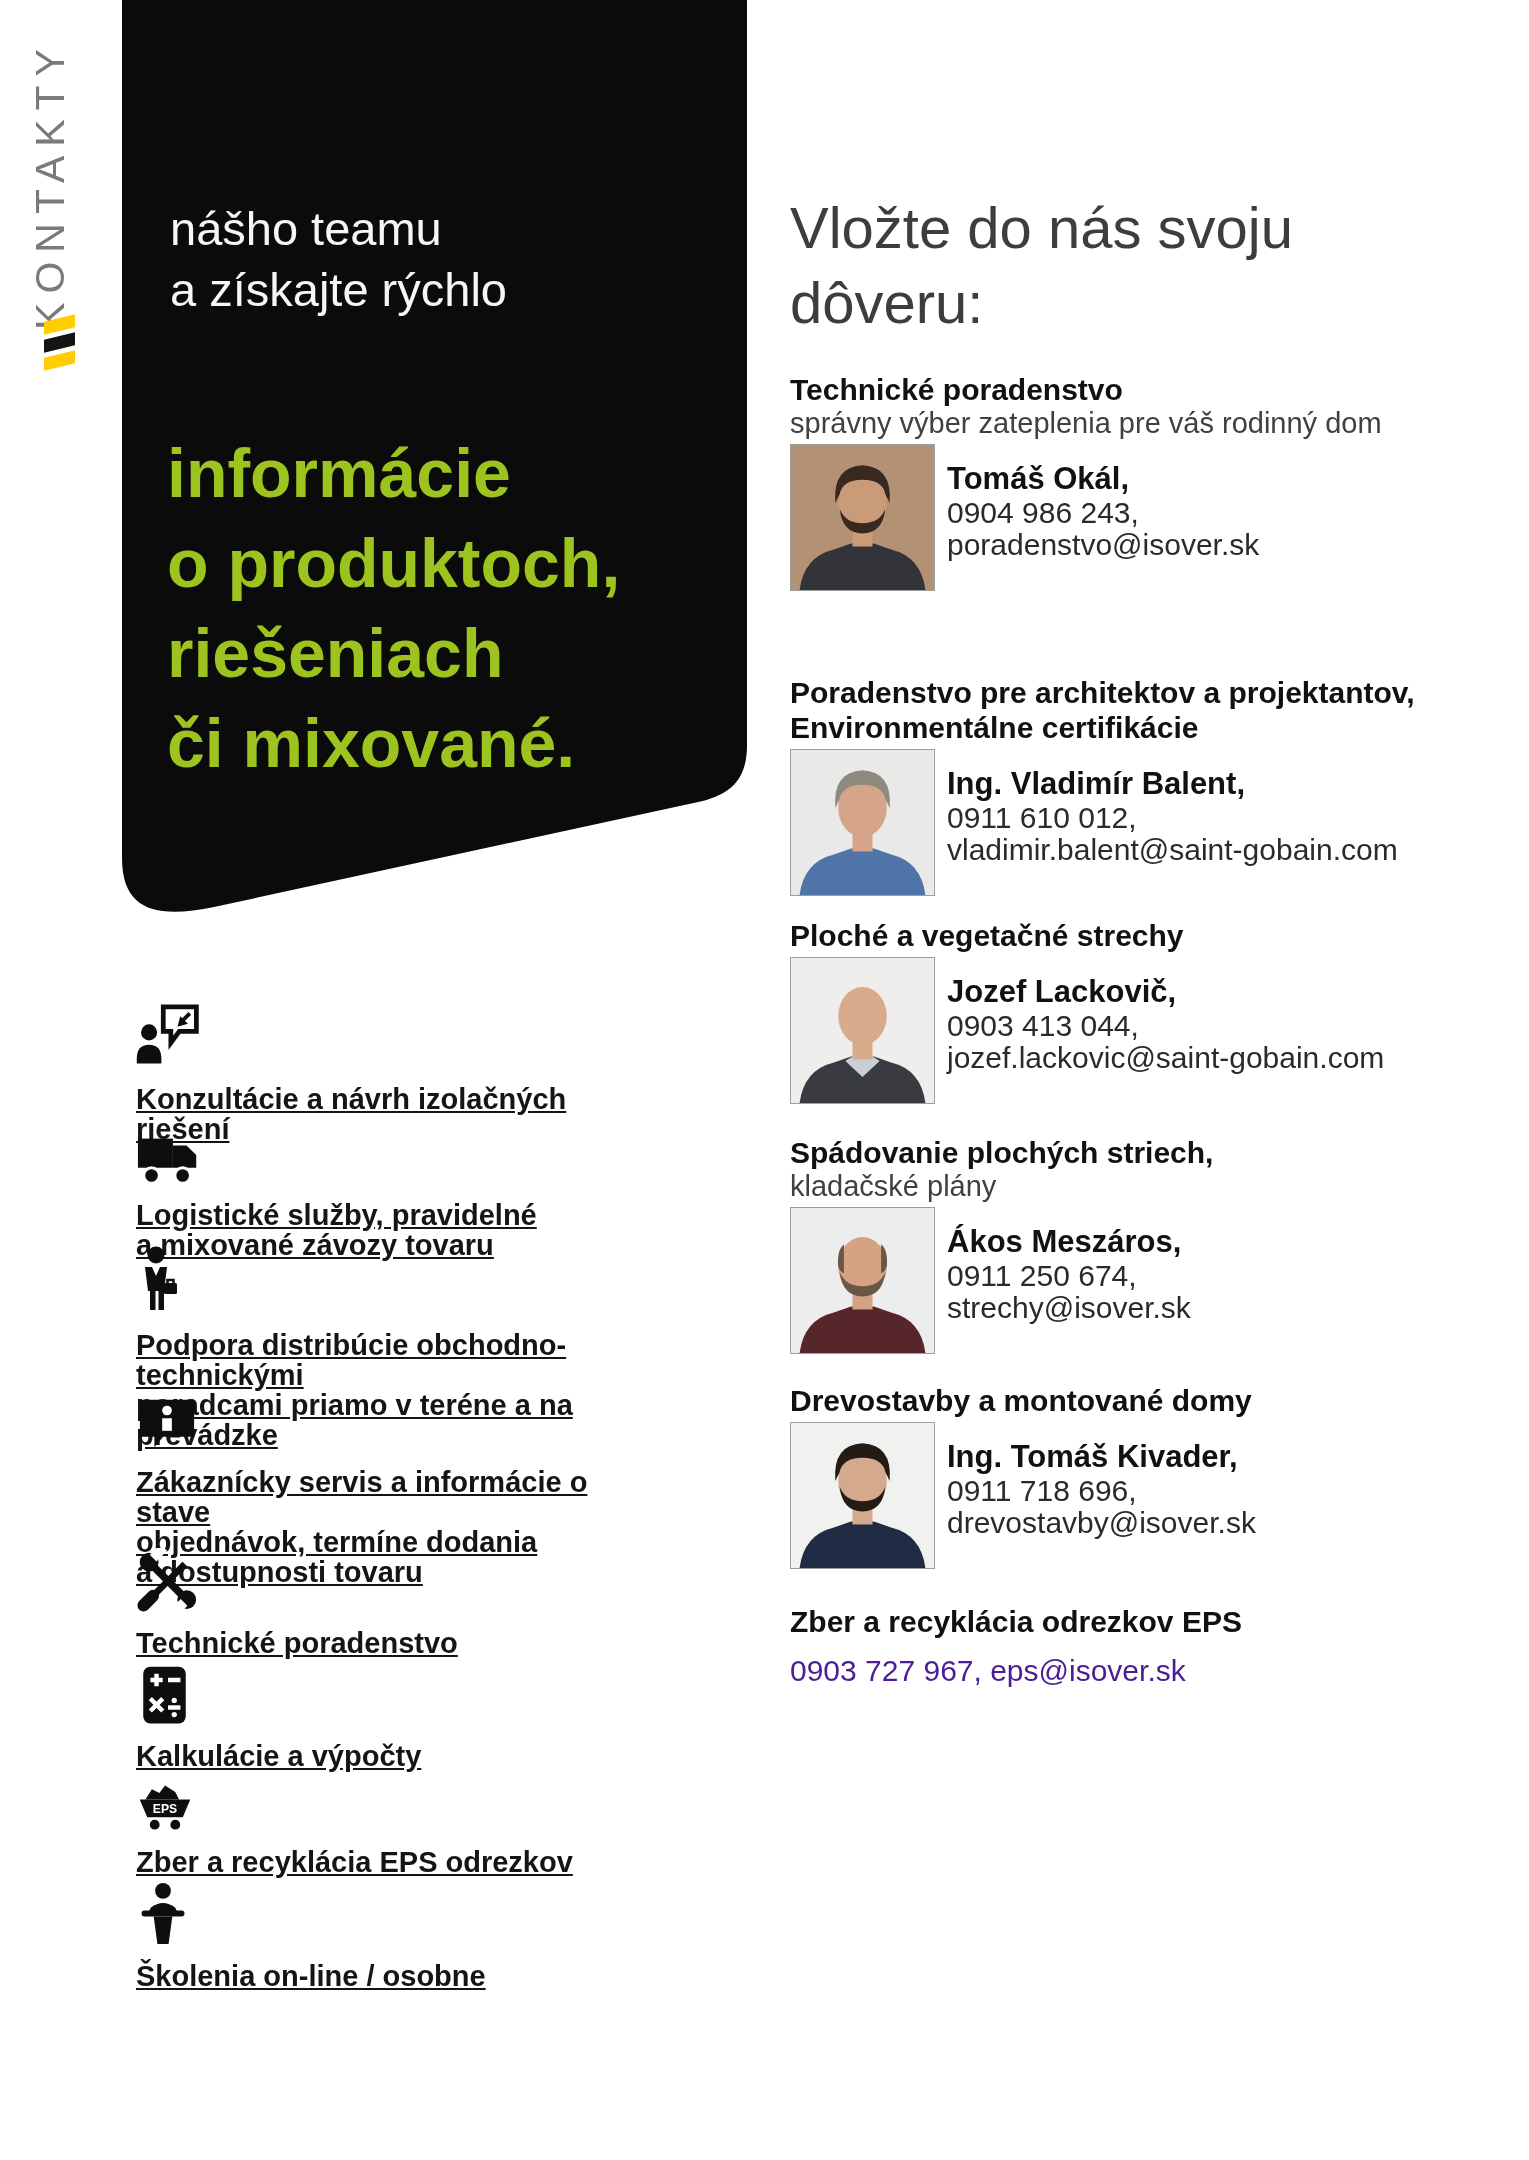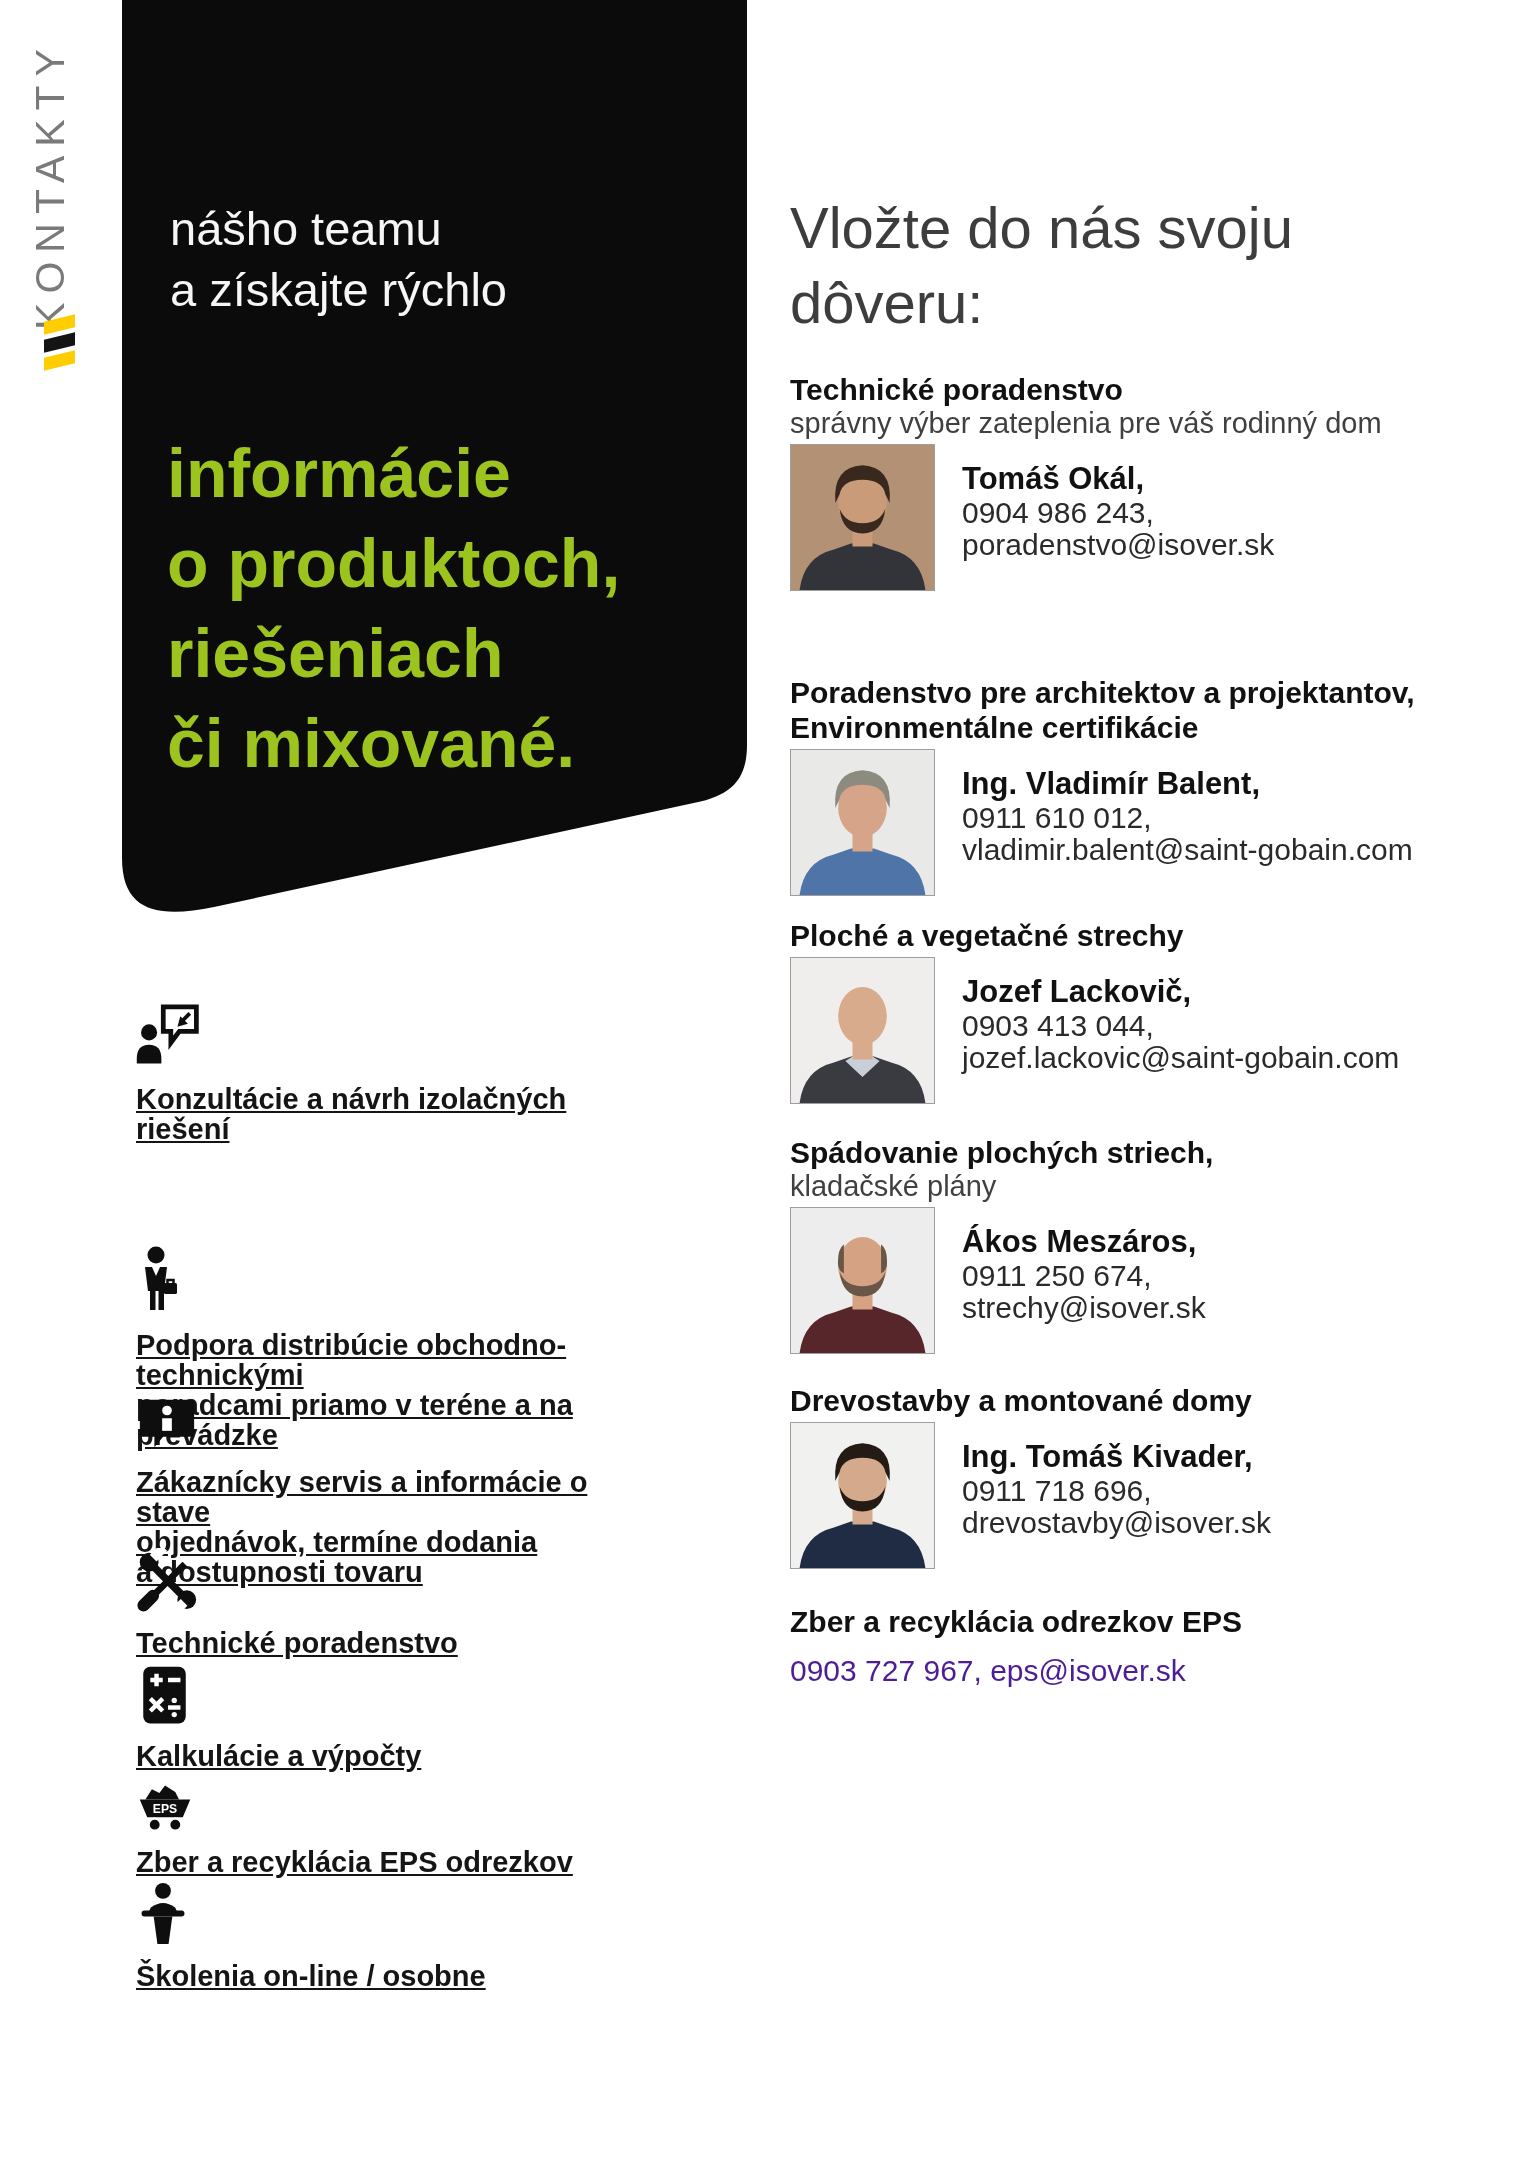--- a/index.html
+++ b/index.html
@@ -35,21 +35,21 @@
   .main-heading span{display:block;}
   .section{position:absolute;left:790px;width:720px;}
   .sec0{top:372px}.sec1{top:675px}.sec2{top:918px}.sec3{top:1135px}.sec4{top:1383px}.sec5{top:1604px}
   .sec-title span{display:block;font-size:30px;font-weight:bold;line-height:35px;color:#111;}
   .sec-sub span{display:block;font-size:29px;font-weight:400;line-height:33px;color:#404040;}
   .sec-line{font-size:30px;font-weight:300;line-height:36px;color:#4c1d95;margin-top:14px;}
   .prow{display:flex;margin-top:4px;}
   .photo{width:145px;height:147px;border:1px solid #9e9e9e;box-sizing:border-box;flex:none;
          background:#eee;overflow:hidden;}
   .photo svg{display:block;width:100%;height:100%;}
-  .pinfo{margin-left:27px;padding-top:18px;}
+  .pinfo{margin-left:12px;padding-top:18px;}
   .pname{font-size:31px;font-weight:bold;line-height:33px;color:#111;margin-bottom:2px;}
   .pline{font-size:30px;font-weight:300;line-height:32px;color:#2a2a2a;}
 </style>
 </head>
 <body>
 
 <div class="page">
 
   <div class="kontakty">KONTAKTY</div>
   <div class="stripes">
@@ -78,20 +78,34 @@
           <path d="M28,3 H63 V29 H45 L36,41 V29 H28 Z" fill="none" stroke="#0e0e0e" stroke-width="5"></path>
           <path d="M56,10 L48,18" stroke="#0e0e0e" stroke-width="4"></path>
           <path d="M43,24 L54,21 46,13 Z" fill="#0e0e0e"></path>
           <circle cx="13" cy="30" r="8.5" fill="#0e0e0e"></circle>
           <path d="M0,58 Q0,43 13,43 Q26,43 26,58 V63 H0 Z" fill="#0e0e0e"></path>
         </svg>
       </span>
     <div class="txt">
         <span>Konzultácie a návrh izolačných riešení</span>
       </div>
+  </div>
+  <div class="svc svc1">
+    <span class="icon">
+        <svg width="68" height="62" viewBox="0 0 70 62">
+          <rect x="2" y="10" width="36" height="30" fill="#0e0e0e"></rect>
+          <path d="M38,17 H52 L62,27 V40 H38 Z" fill="#0e0e0e"></path>
+          <circle cx="16" cy="48" r="8" fill="#0e0e0e" stroke="#fff" stroke-width="3"></circle>
+          <circle cx="48" cy="48" r="8" fill="#0e0e0e" stroke="#fff" stroke-width="3"></circle>
+        </svg>
+      </span>
+    <div class="txt">
+      <span>Logistické služby, pravidelné</span>
+      <span>a mixované závozy tovaru</span>
+    </div>
   </div>
   <div class="svc svc2">
     <span class="icon">
         <svg width="44" height="74" viewBox="0 0 44 74">
           <circle cx="20" cy="9" r="8.5" fill="#0e0e0e"></circle>
           <path d="M9,21 H31 L28,45 H12 Z" fill="#0e0e0e"></path>
           <path d="M16,21 L20,30 L24,21 Z" fill="#fff"></path>
           <path d="M14,45 h5.5 v19 h-5.5 z M22.5,45 h5.5 v19 h-5.5 z" fill="#0e0e0e"></path>
           <rect x="28" y="37" width="13" height="11" rx="1.5" fill="#0e0e0e"></rect>
           <path d="M31.5,37 v-3 h6 v3" fill="none" stroke="#0e0e0e" stroke-width="2.5"></path>

